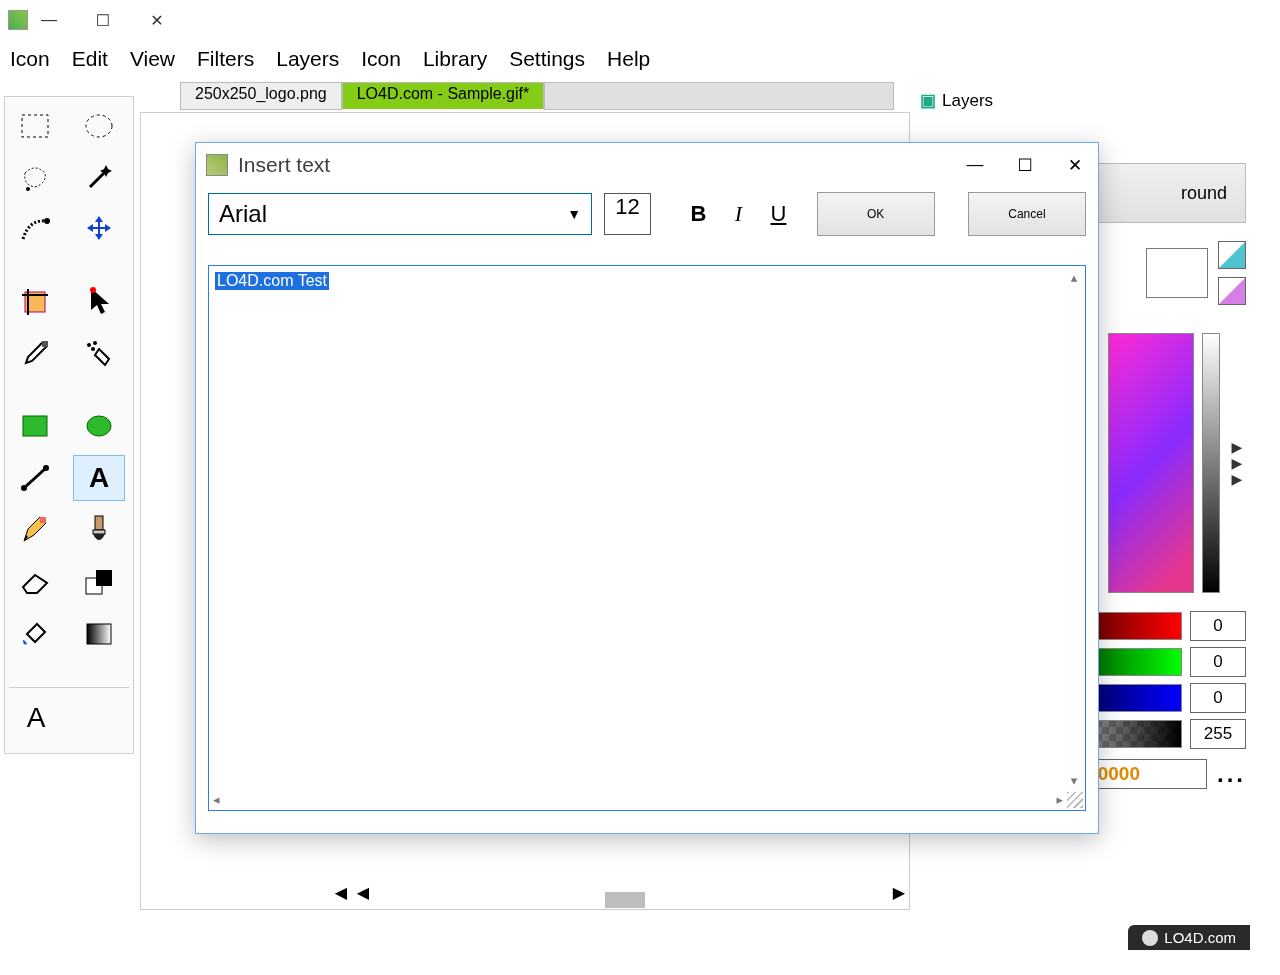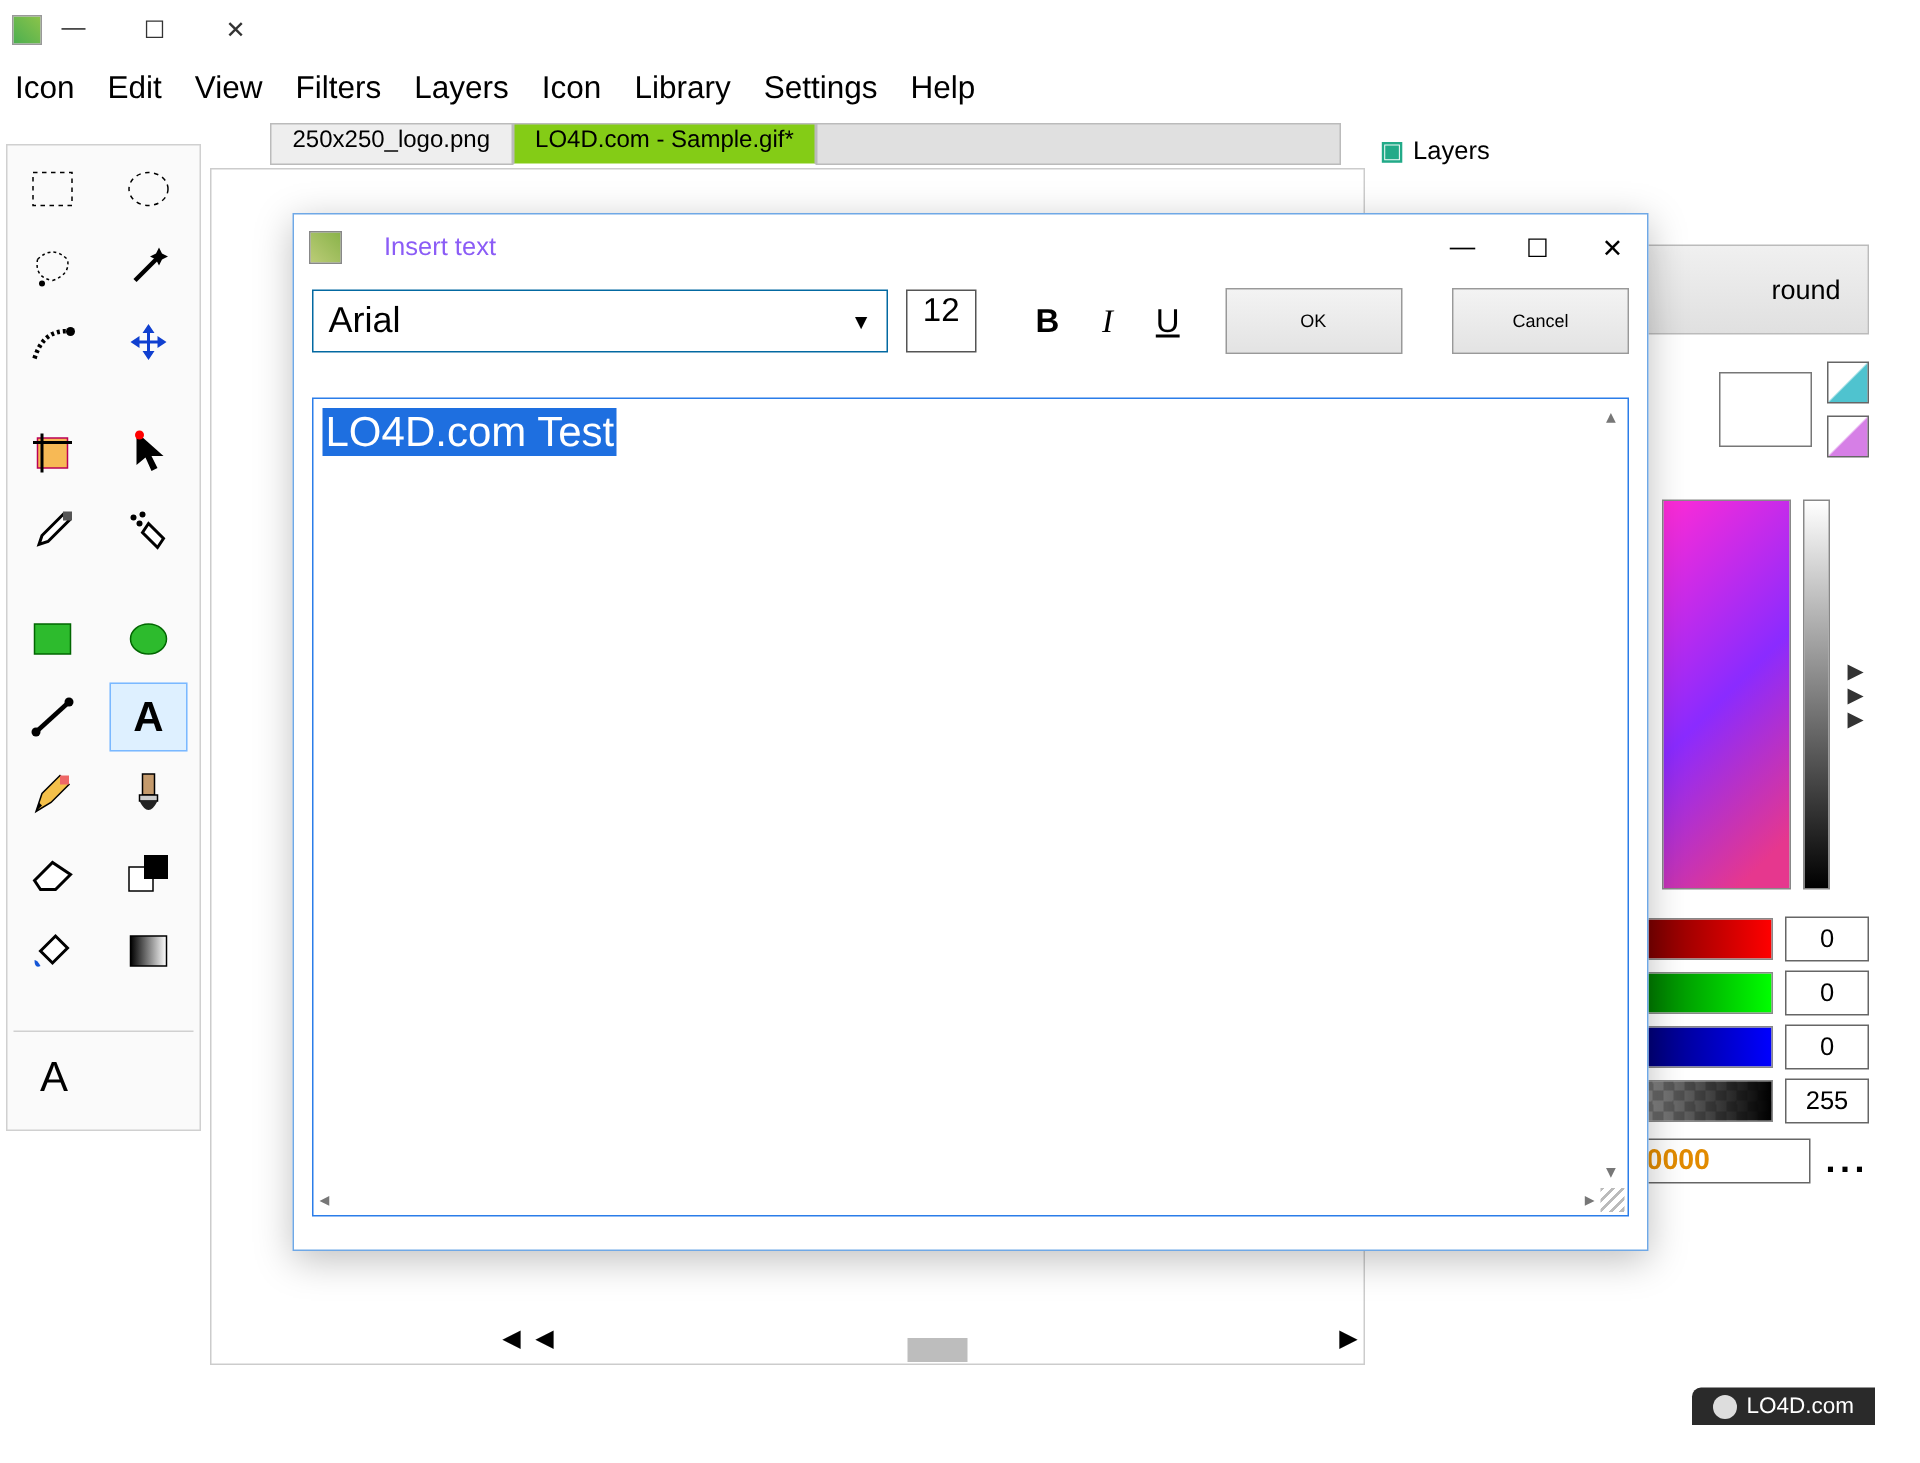--- a/index.html
+++ b/index.html
@@ -58,34 +58,34 @@
 .html-row .val { width:150px; height:30px; border:1px solid #666; font-size:19px; color:#e28b00; font-weight:bold; padding-left:8px; line-height:28px; background:#fff;}
 .html-row .dots { font-size:24px; font-weight:bold; letter-spacing:3px; cursor:pointer;}
 
 
 .canvas-frame { position:absolute; left:140px; top:112px; right:340px; bottom:40px; border:1px solid #ccc; background:#fff;}
 
 
 .dialog { position:absolute; left:195px; top:142px; width:904px; height:692px; background:#fff; border:1px solid #6fa8e6; box-shadow: 0 6px 24px rgba(0,0,0,.25); }
 .dlg-titlebar { height:44px; display:flex; align-items:center; padding:0 10px; }
 .dlg-titlebar .icon{ width:22px; height:22px; background:linear-gradient(45deg,#bc7,#8ab34a); border:1px solid #888; margin-right:10px;}
-.dlg-titlebar .t { font-size:17px; flex:1; color:#8b5cf6;margin-left:18px;}
+.dlg-titlebar .t { font-size:21px; flex:1; color:#404040;}
 .dlg-titlebar .wb { display:flex; gap:24px; font-size:17px; }
 .dlg-titlebar .wb span{ width:26px; text-align:center; cursor:pointer;}
 .dlg-toolbar { height:54px; display:flex; align-items:center; gap:12px; padding:0 12px;}
 .font-select { flex:0 0 384px; height:42px; border:1px solid #0369a1; display:flex; align-items:center; padding:0 10px; font-size:24px; justify-content:space-between; background:#fff;}
 .font-select .chev{ font-size:14px;}
 .size-input { width:50px; height:42px; border:1px solid #555; text-align:center; font-size:22px; background:#fff;}
 .fmt { width:30px; height:38px; display:flex; align-items:center; justify-content:center; font-size:22px; cursor:pointer;}
 .fmt.b{ font-weight:bold;}
 .fmt.i{ font-style:italic; font-family:Georgia,serif;}
 .fmt.u{ text-decoration:underline;}
 .dlg-btn { width:126px; height:44px; border:1px solid #999; background:linear-gradient(#f3f3f3,#e3e3e3); font-size:12px; cursor:pointer; display:flex; align-items:center; justify-content:center;}
 .dlg-text { position:absolute; left:12px; right:12px; top:122px; bottom:22px; border:1px solid #2b7de9; background:#fff; }
-.dlg-text .sel { position:absolute; left:6px; top:6px; background:#1e6fe0; color:#fff; font-size:28px; padding:0 2px;}
+.dlg-text .sel { position:absolute; left:6px; top:6px; background:#1e6fe0; color:#fff; font-size:16px; padding:0 2px;}
 .dlg-text .sb-v { position:absolute; right:2px; top:4px; bottom:22px; width:18px; display:flex; flex-direction:column; justify-content:space-between; align-items:center; color:#777; font-size:13px;}
 .dlg-text .sb-h { position:absolute; left:4px; right:22px; bottom:2px; height:18px; display:flex; justify-content:space-between; align-items:center; color:#777; font-size:13px;}
 .dlg-text .grip { position:absolute; right:2px; bottom:2px; width:16px; height:16px; background:repeating-linear-gradient(135deg,#bbb 0 2px, transparent 2px 5px);}
 
 
 .footer-mark { position:absolute; right:0; bottom:0; background:#2a2a2a; color:#fff; font-size:15px; padding:4px 14px; border-top-left-radius:6px; display:flex; align-items:center; gap:6px;}
 .footer-mark .logo{ width:16px;height:16px;border-radius:50%;background:#ddd;}
 
 
 svg { display:block; }

